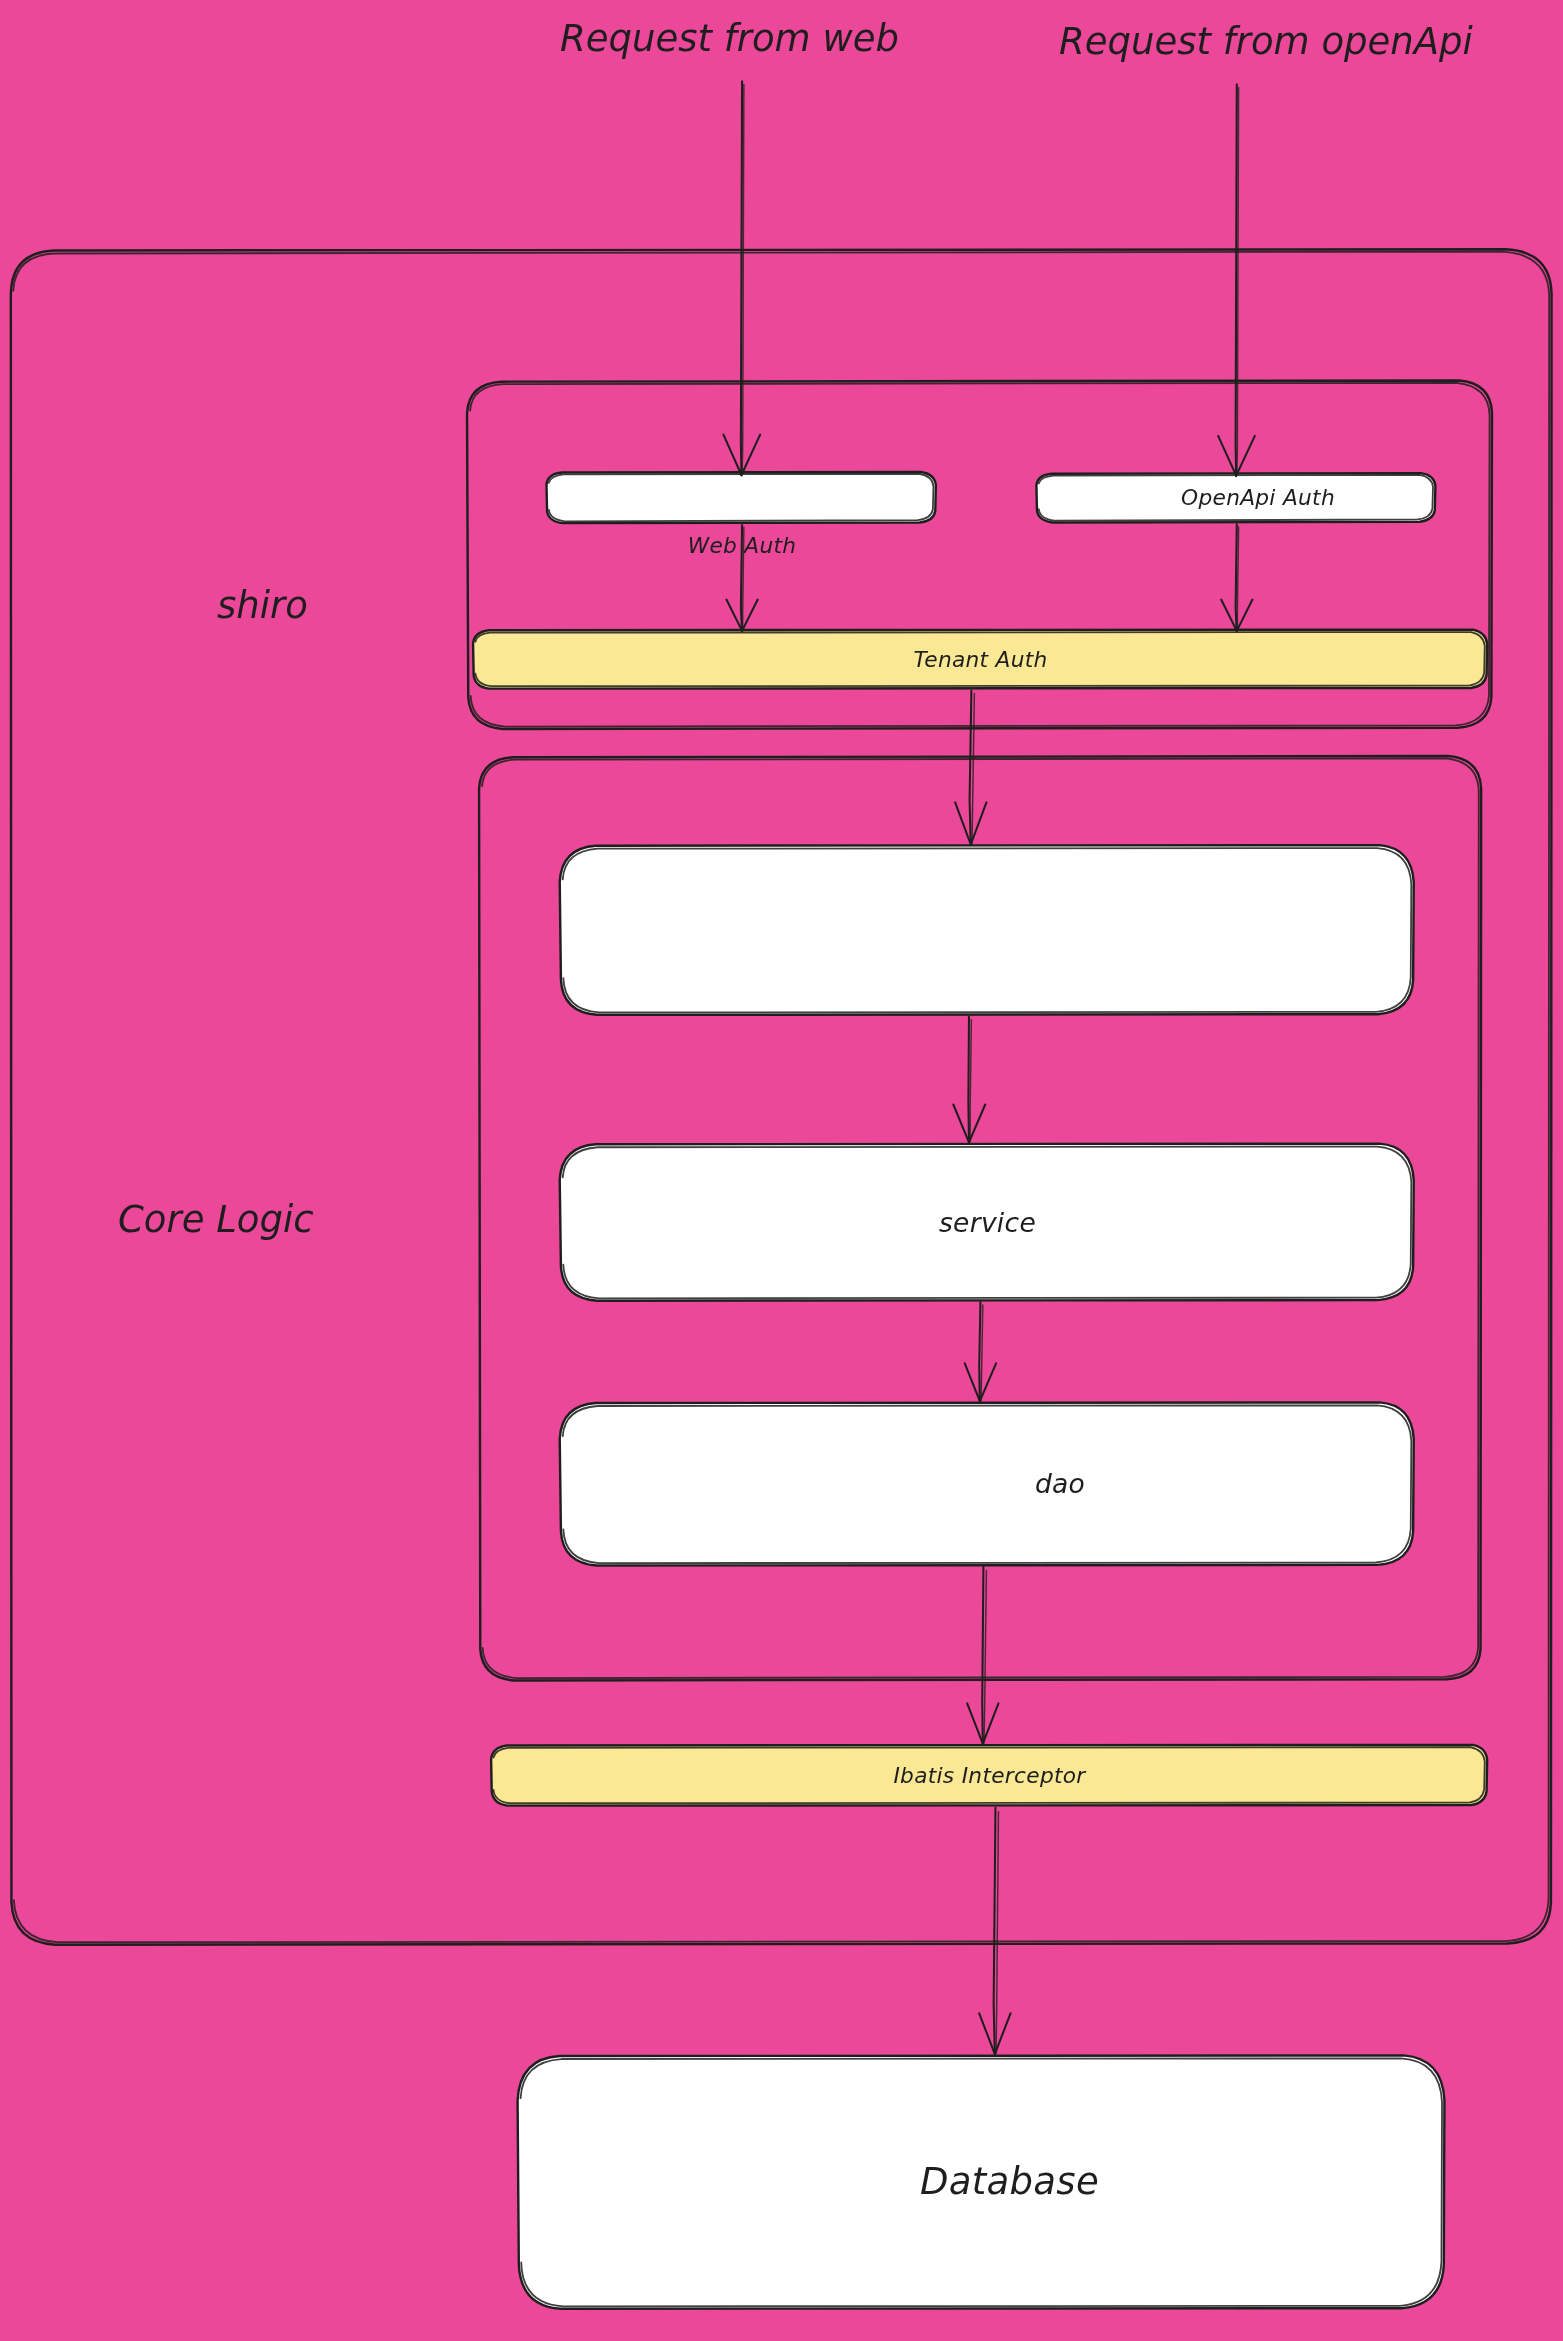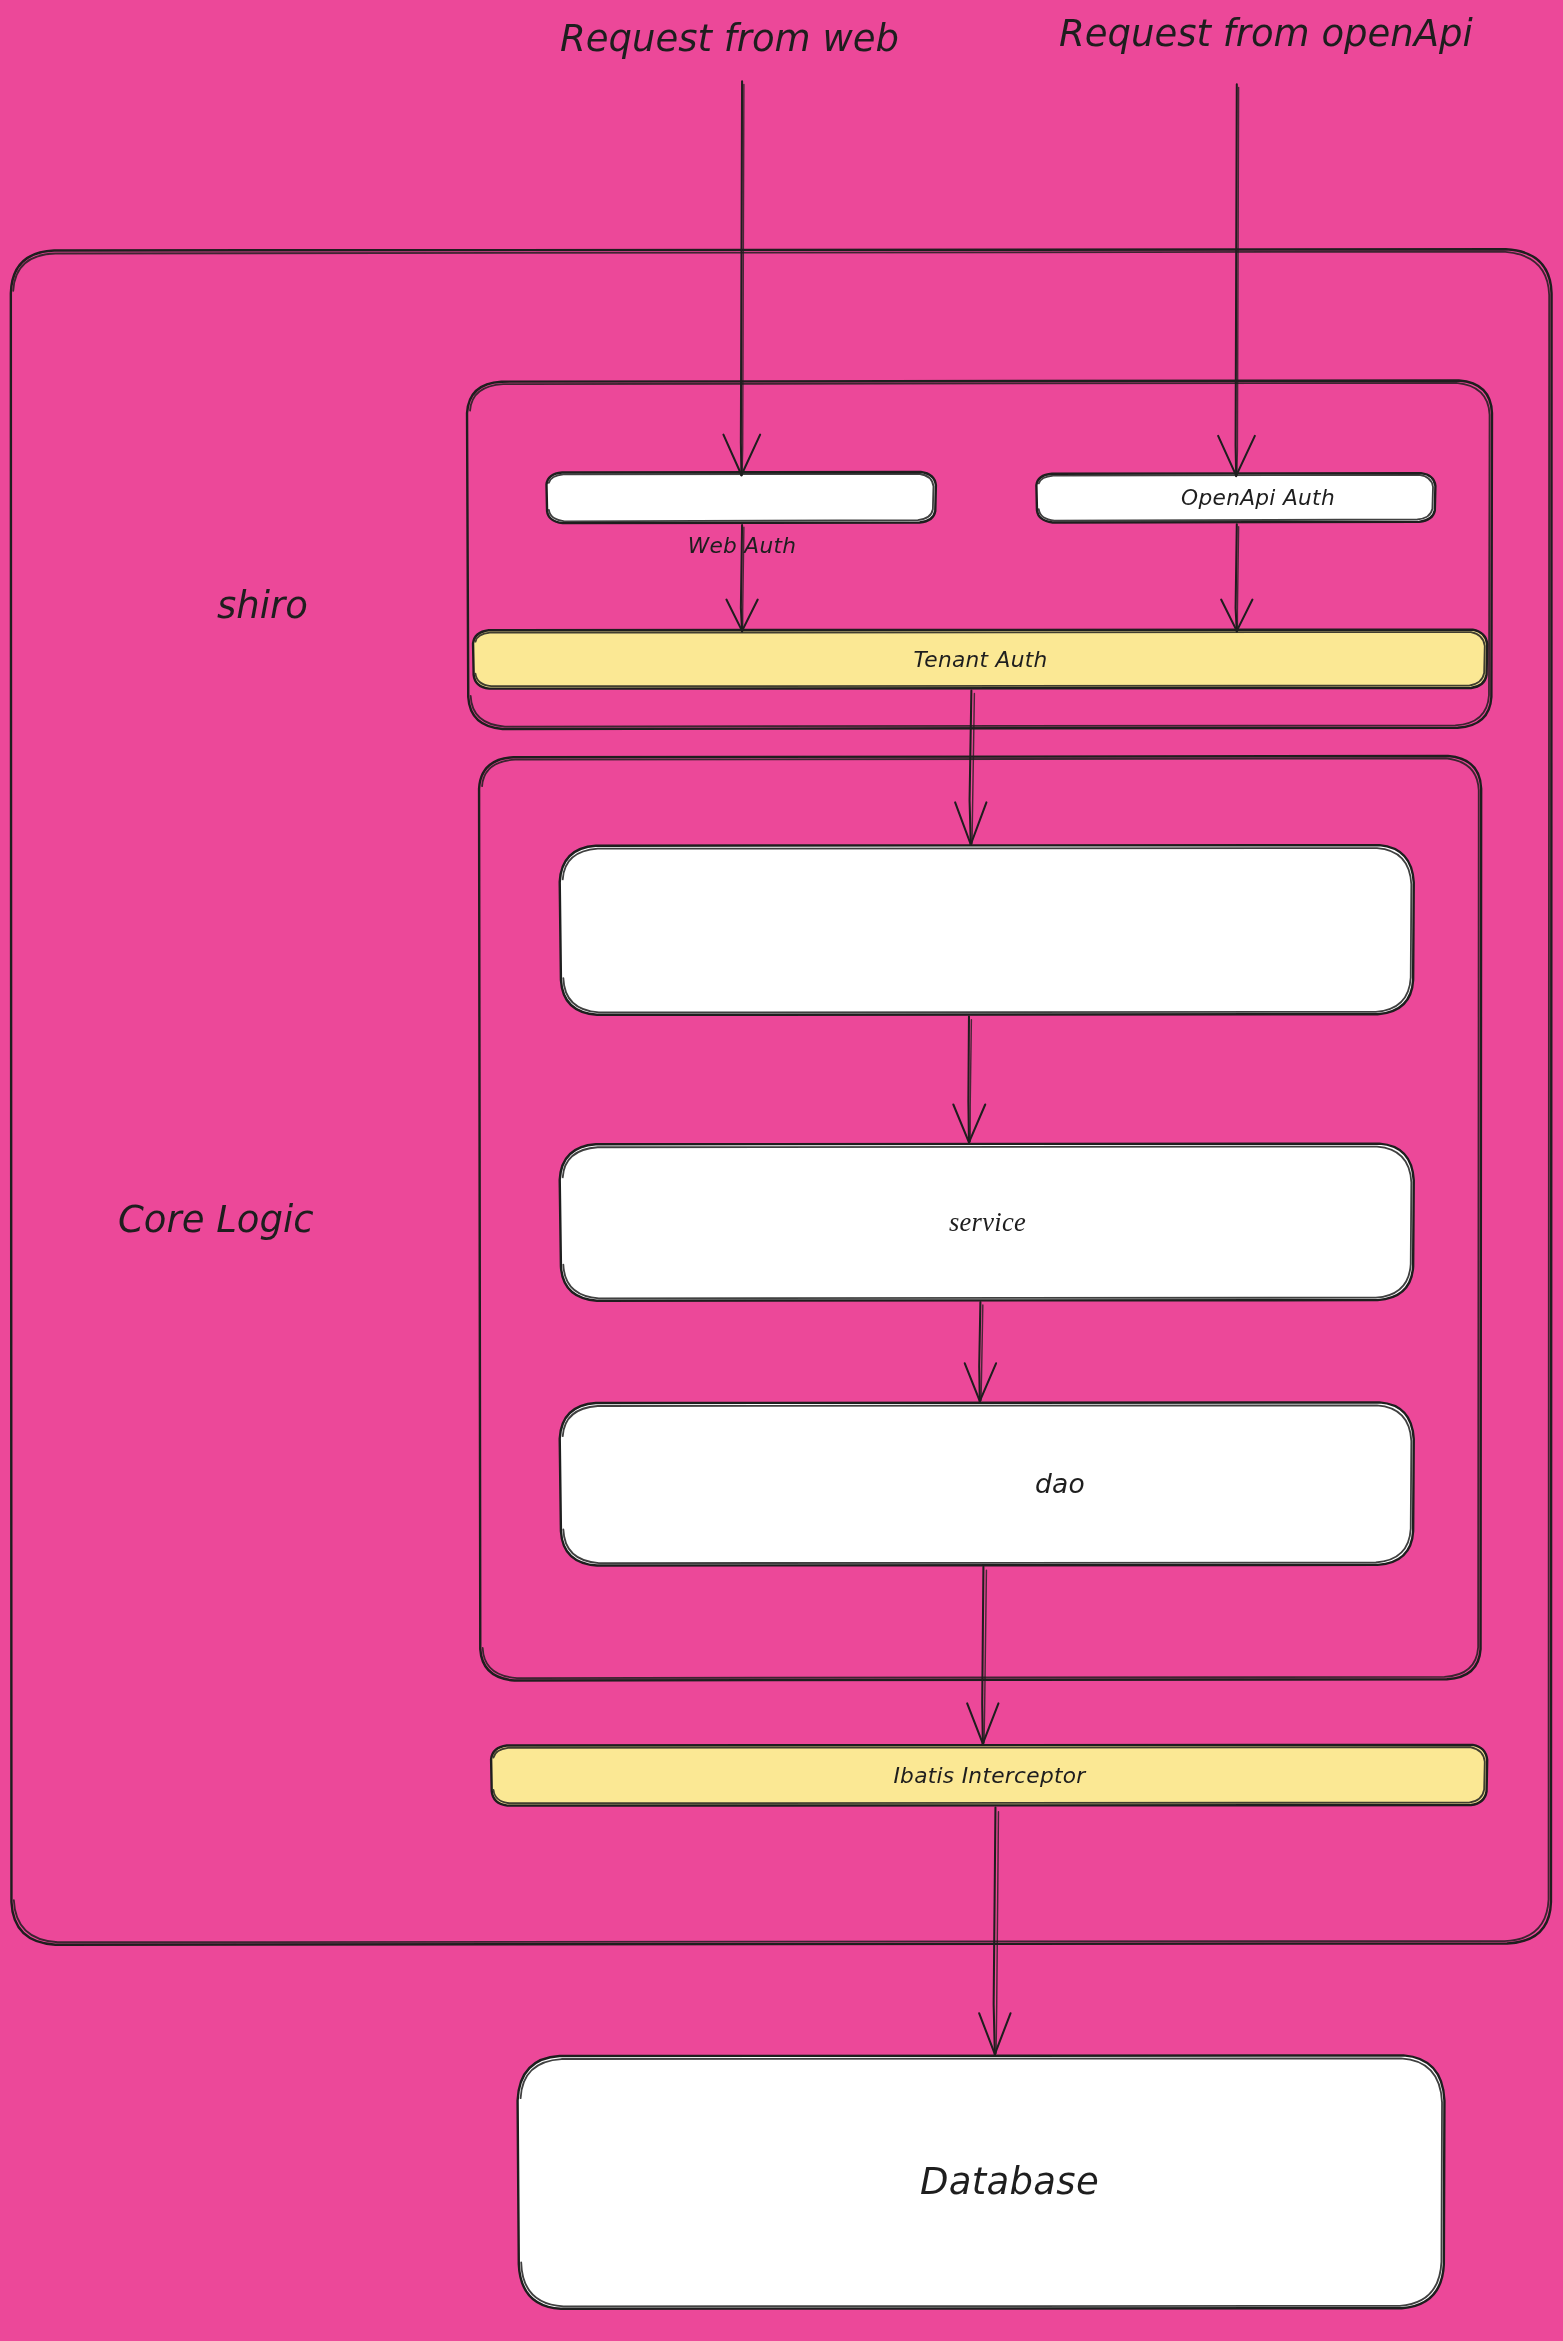--- a/index.html
+++ b/index.html
@@ -206,34 +206,34 @@
     <g>
       <path class="arrow-line" d="M1654,3003 L1651,3330 L1653,3414"></path>
       <path class="arrow-line2" d="M1659,3010 L1656,3340 L1655,3412"></path>
       <path class="arrow-line" d="M1627,3345 L1653,3413"></path>
       <path class="arrow-line" d="M1679,3345 L1653,3413"></path>
     </g>
   </svg>
 
   <div class="free-label hand sz-xl" style="left:560px; top:17px;">Request from web</div>
 
-  <div class="free-label hand sz-xl" style="left:1059px; top:12px;">Request from openApi</div>
+  <div class="free-label hand sz-xl" style="left:1059px; top:20px;">Request from openApi</div>
 
   <div class="free-label hand sz-xl" style="left:217px; top:584px;">shiro</div>
 
   <div class="free-label hand sz-xl" style="left:118px; top:1198px;">Core Logic</div>
 
   <div class="node-label hand sz-sm" style="left:547px; top:472px; width:390px; height:51px;margin-top:48px;">Web Auth</div>
 
   <div class="node-label hand sz-sm" style="left:1092px; top:473px; width:332px; height:49px;border-radius:16px;">OpenApi Auth</div>
 
   <div class="node-label hand sz-sm" style="left:473px; top:630px; width:1015px; height:58px;">Tenant Auth</div>
 
 
-  <div class="node-label hand sz-md" style="left:560px; top:1144px; width:855px; height:157px;font-family:Liberation Serif, serif;">service</div>
+  <div class="node-label hand sz-md" style="left:560px; top:1144px; width:855px; height:157px;">service</div>
 
   <div class="node-label hand sz-md" style="left:560px; top:1402px; width:1000px; height:163px;">dao</div>
 
   <div class="node-label hand sz-sm" style="left:491px; top:1745px; width:997px; height:61px;">Ibatis Interceptor</div>
 
   <div class="node-label hand sz-xl" style="left:518px; top:2055px; width:943px; height:253px;padding-left:20px;">Database</div>
 
 </div>
 
 

